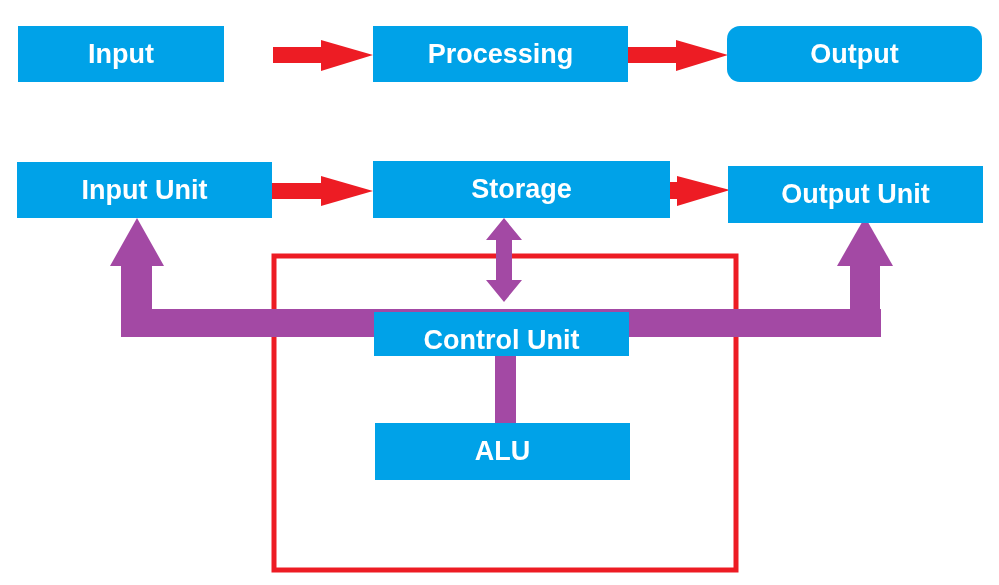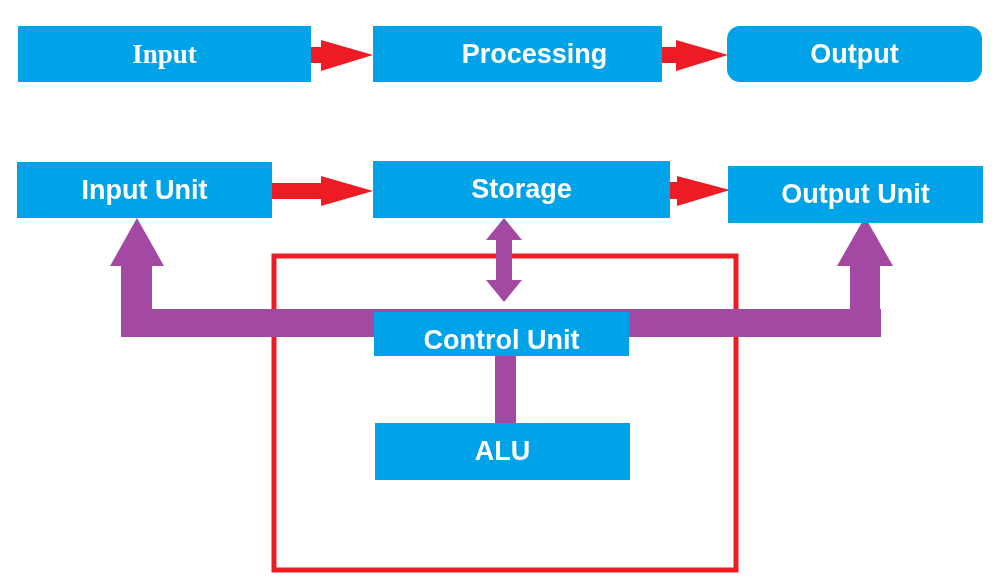--- a/index.html
+++ b/index.html
@@ -42,24 +42,24 @@
   <g>
     <rect x="271" y="183" width="52" height="16" fill="#ed1c24"></rect>
     <polygon points="321,176 373,191 321,206" fill="#ed1c24"></polygon>
   </g>
   <g>
     <rect x="628" y="182" width="52" height="17" fill="#ed1c24"></rect>
     <polygon points="677,176 730,190 677,206" fill="#ed1c24"></polygon>
   </g>
 </svg>
 
-<div class="box" style="left:18px; top:26px; width:293px; height:56px;font-family:Liberation Serif, serif;">
+<div class="box" style="left:18px; top:26px; width:206px; height:56px;">
   <span>Input</span>
 </div>
-<div class="box" style="left:373px; top:26px; width:255px; height:56px;padding-left:34px;">
+<div class="box" style="left:373px; top:26px; width:255px; height:56px;">
   <span>Processing</span>
 </div>
 <div class="box" style="left:727px; top:26px; width:255px; height:56px;border-radius:13px;">
   <span>Output</span>
 </div>
 
 <div class="box" style="left:17px; top:162px; width:255px; height:56px;">
   <span>Input Unit</span>
 </div>
 <div class="box" style="left:373px; top:161px; width:297px; height:57px;">

